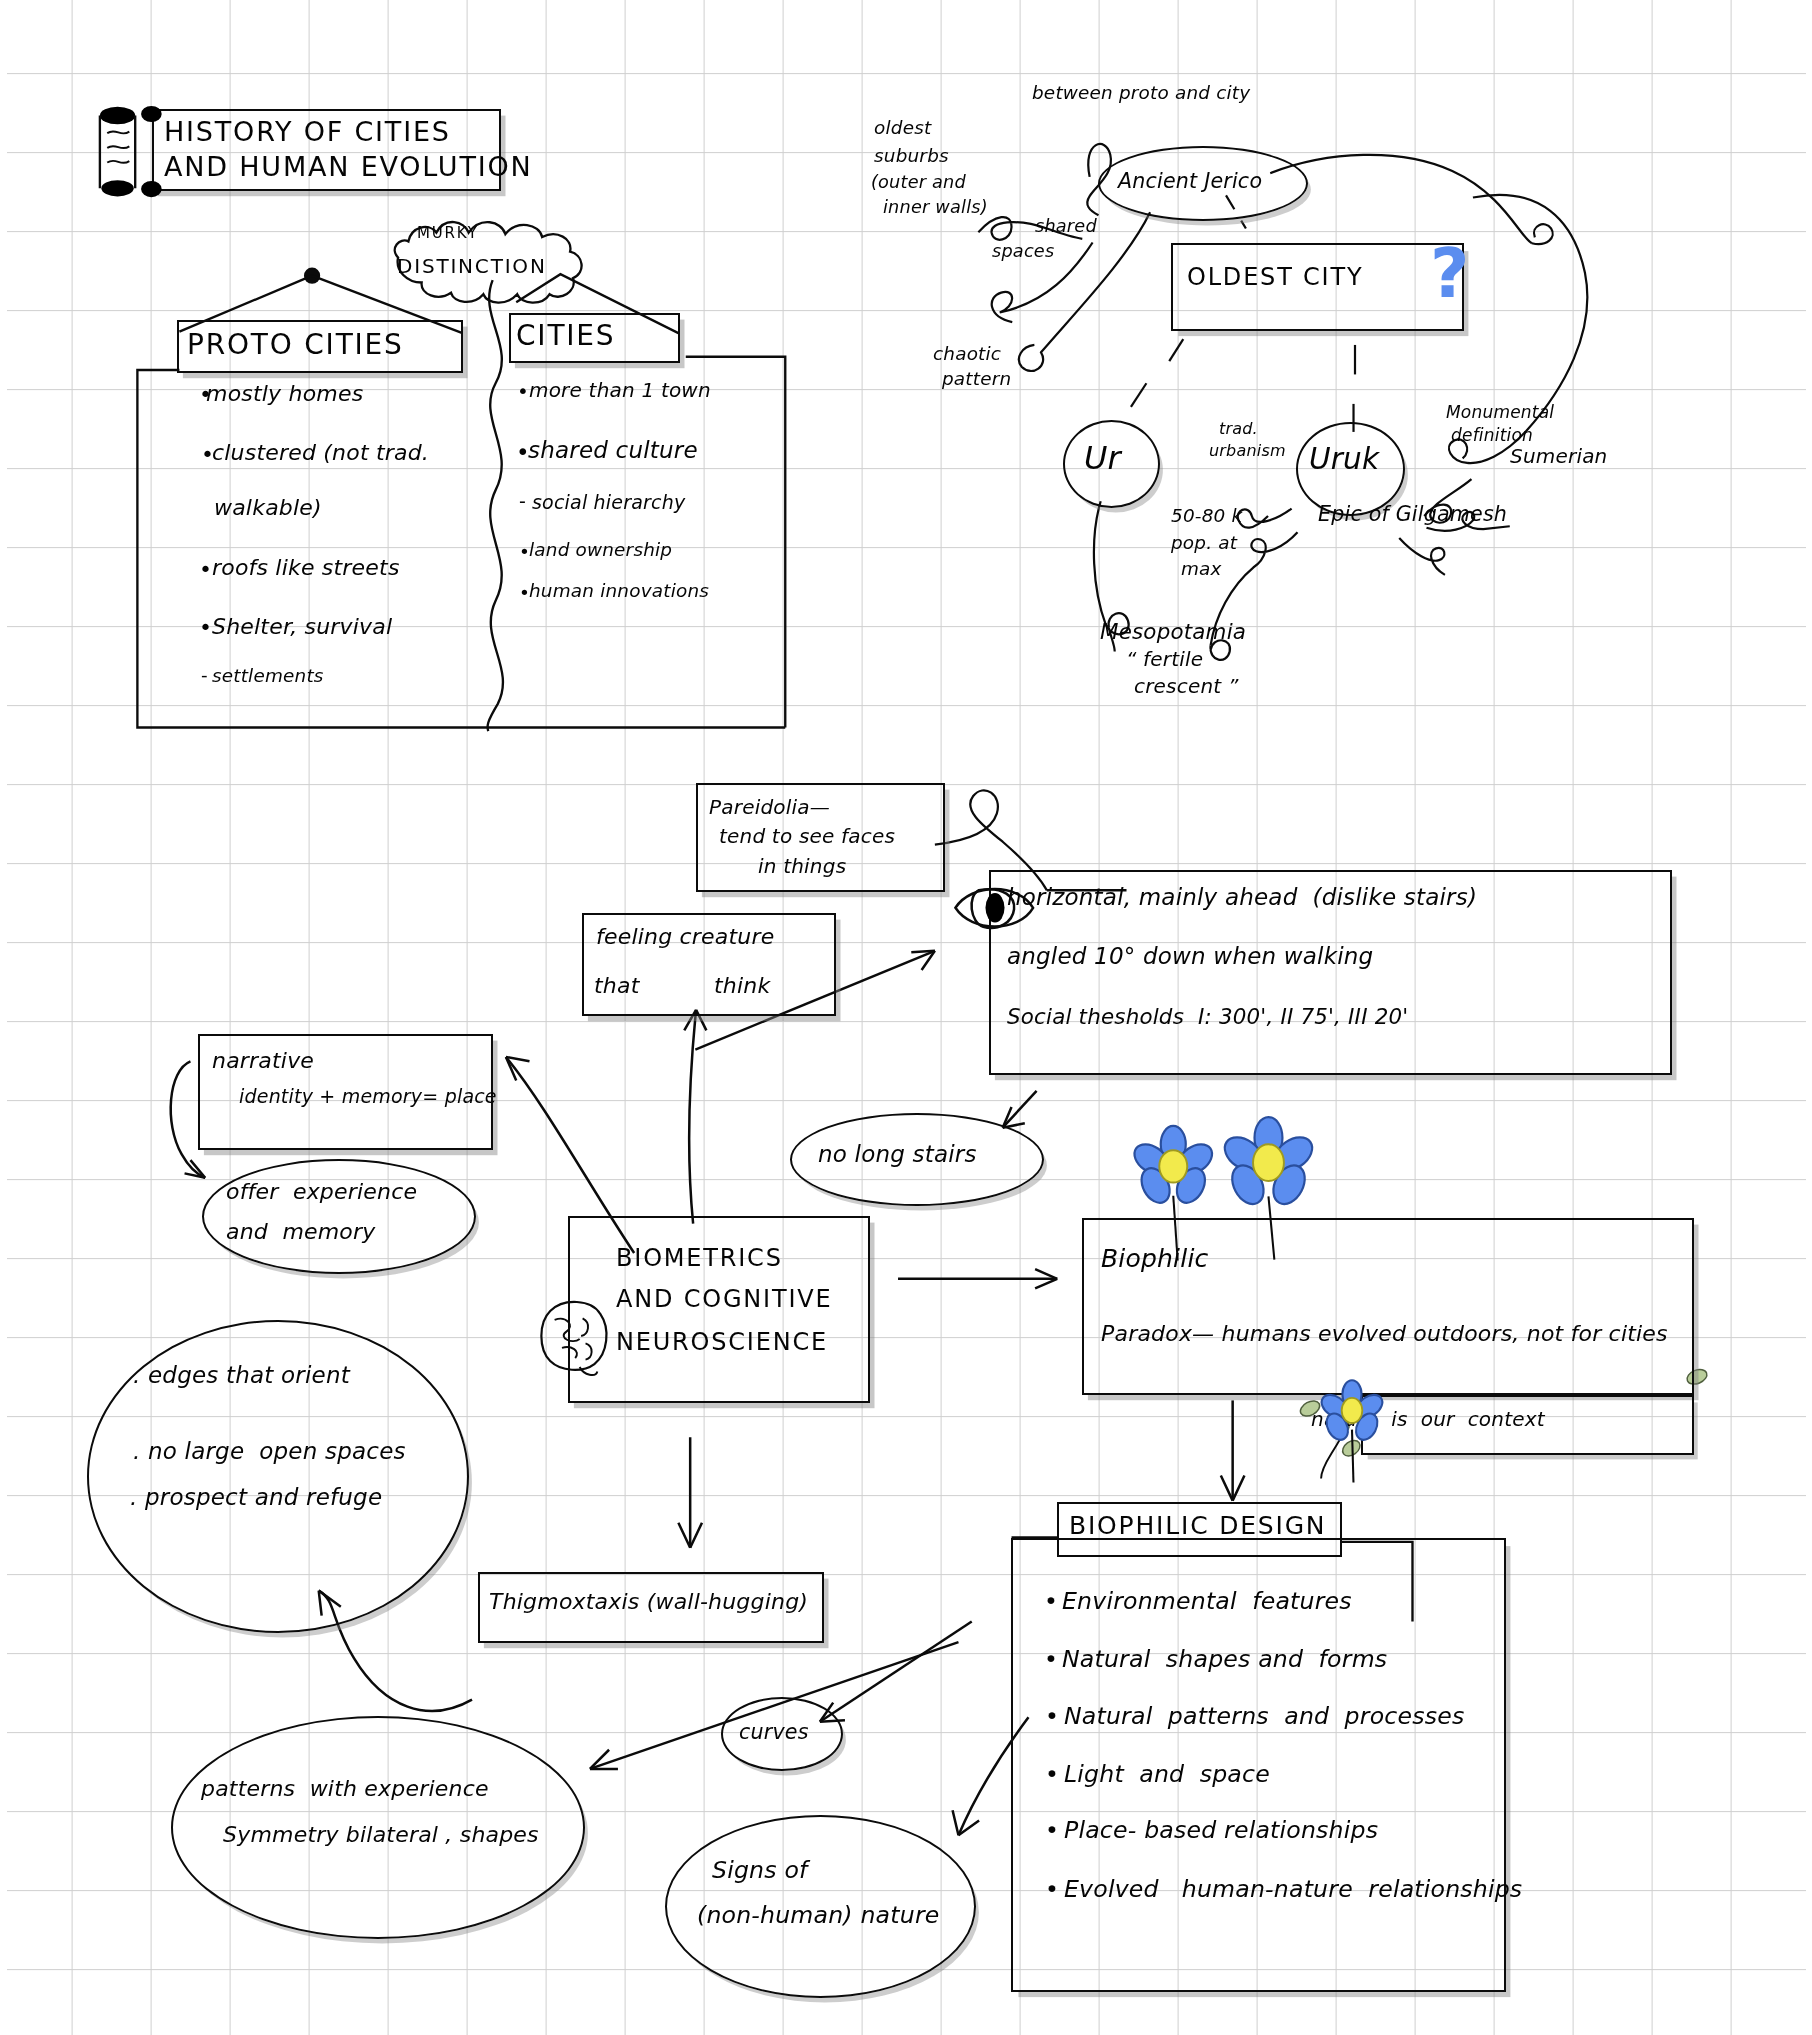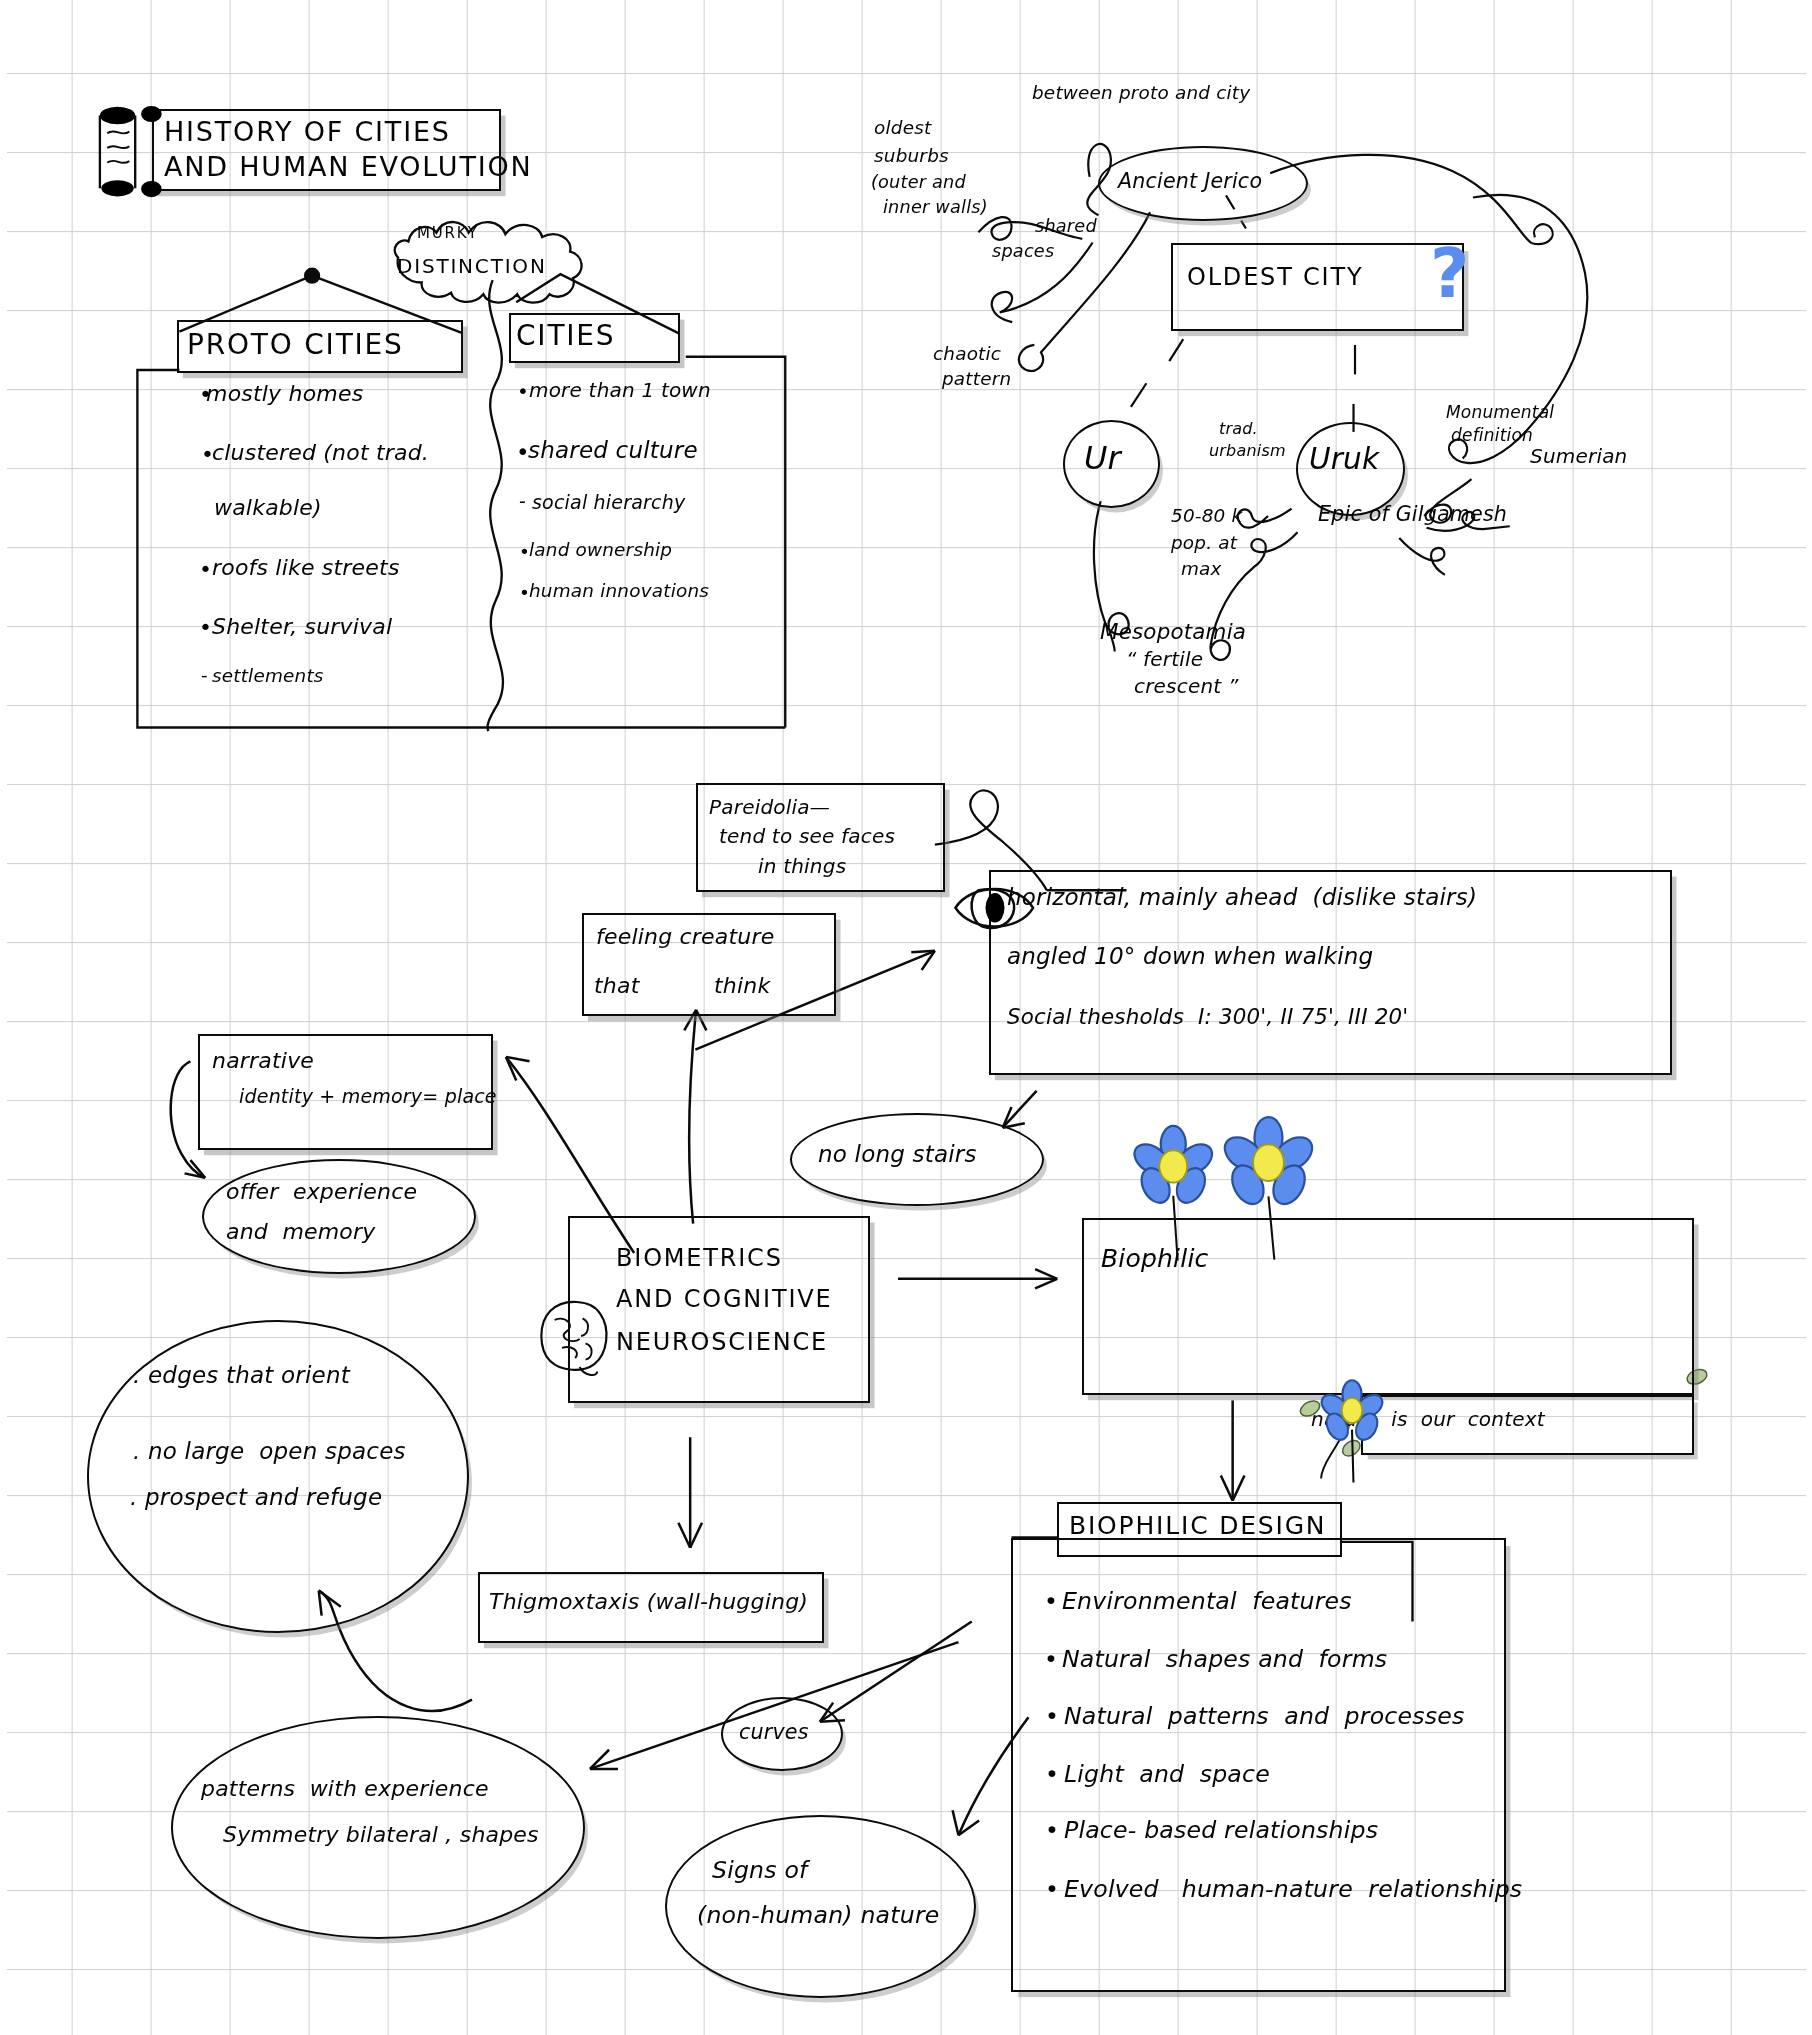--- a/index.html
+++ b/index.html
@@ -271,21 +271,21 @@
   <div class="hw script" style="left:1084px;top:438px;font-size:32px;">Ur</div>
 
   <div class="ell" style="left:1296px;top:422px;width:109px;height:94px;"></div>
   <div class="hw script" style="left:1309px;top:441px;font-size:29.5px;">Uruk</div>
 
   <div class="hw script" style="left:1219px;top:419px;font-size:16px;">trad.</div>
   <div class="hw script" style="left:1209px;top:441px;font-size:16px;">urbanism</div>
 
   <div class="hw script" style="left:1446px;top:402px;font-size:17px;">Monumental</div>
   <div class="hw script" style="left:1451px;top:425px;font-size:17px;">definition</div>
-  <div class="hw script" style="left:1510px;top:444px;font-size:20px;margin-left:20px;">Sumerian</div>
+  <div class="hw script" style="left:1510px;top:444px;font-size:20px;">Sumerian</div>
   <div class="hw script" style="left:1318px;top:501px;font-size:20.6px;">Epic of Gilgamesh</div>
 
   <div class="hw script" style="left:1171px;top:504px;font-size:18.4px;">50-80 k</div>
   <div class="hw script" style="left:1171px;top:531px;font-size:18.4px;">pop. at</div>
   <div class="hw script" style="left:1181px;top:557px;font-size:18.4px;">max</div>
 
   <div class="hw script" style="left:1100px;top:618px;font-size:21.4px;">Mesopotamia</div>
   <div class="hw script" style="left:1126px;top:647px;font-size:20px;">“ fertile</div>
   <div class="hw script" style="left:1134px;top:674px;font-size:20px;">crescent ”</div>
 
@@ -355,20 +355,21 @@
       <ellipse cx="26" cy="46" rx="19" ry="28" transform="rotate(-55 26 46)"></ellipse>
       <ellipse cx="94" cy="46" rx="19" ry="28" transform="rotate(55 94 46)"></ellipse>
       <ellipse cx="32" cy="88" rx="19" ry="28" transform="rotate(-28 32 88)"></ellipse>
       <ellipse cx="88" cy="88" rx="19" ry="28" transform="rotate(28 88 88)"></ellipse>
     </g>
     <ellipse cx="60" cy="58" rx="21" ry="25" fill="#f2ea4c" stroke="#9f9a20" stroke-width="2.6"></ellipse>
   </svg>
 
   <div class="box" style="left:1082px;top:1218px;width:612px;height:177px;"></div>
   <div class="hw script" style="left:1101px;top:1243px;font-size:25px;">Biophilic</div>
+  <div class="hw script" style="left:1101px;top:1320px;font-size:22px;">Paradox— humans evolved outdoors, not for cities</div>
 
   <div class="plainbox" style="left:1361px;top:1395px;width:333px;height:60px;box-shadow:5.2px 5.9px 0 -1.5px rgba(130,130,130,.42);"></div>
   <div class="hw script" style="left:1311px;top:1407px;font-size:20px;font-style:italic;">nature  is  our  context</div>
   <svg class="ink" style="left:1324px;top:1384px;" width="81" height="103" viewBox="0 0 110 140">
     <path d="M38 62 L40 134" stroke-width="2.8"></path>
     <g stroke="#2a4f9e" stroke-width="2.8" fill="#5b8def">
       <ellipse cx="38" cy="14" rx="13" ry="19"></ellipse>
       <ellipse cx="14" cy="30" rx="13" ry="19" transform="rotate(-55 14 30)"></ellipse>
       <ellipse cx="62" cy="30" rx="13" ry="19" transform="rotate(55 62 30)"></ellipse>
       <ellipse cx="18" cy="58" rx="13" ry="19" transform="rotate(-28 18 58)"></ellipse>

